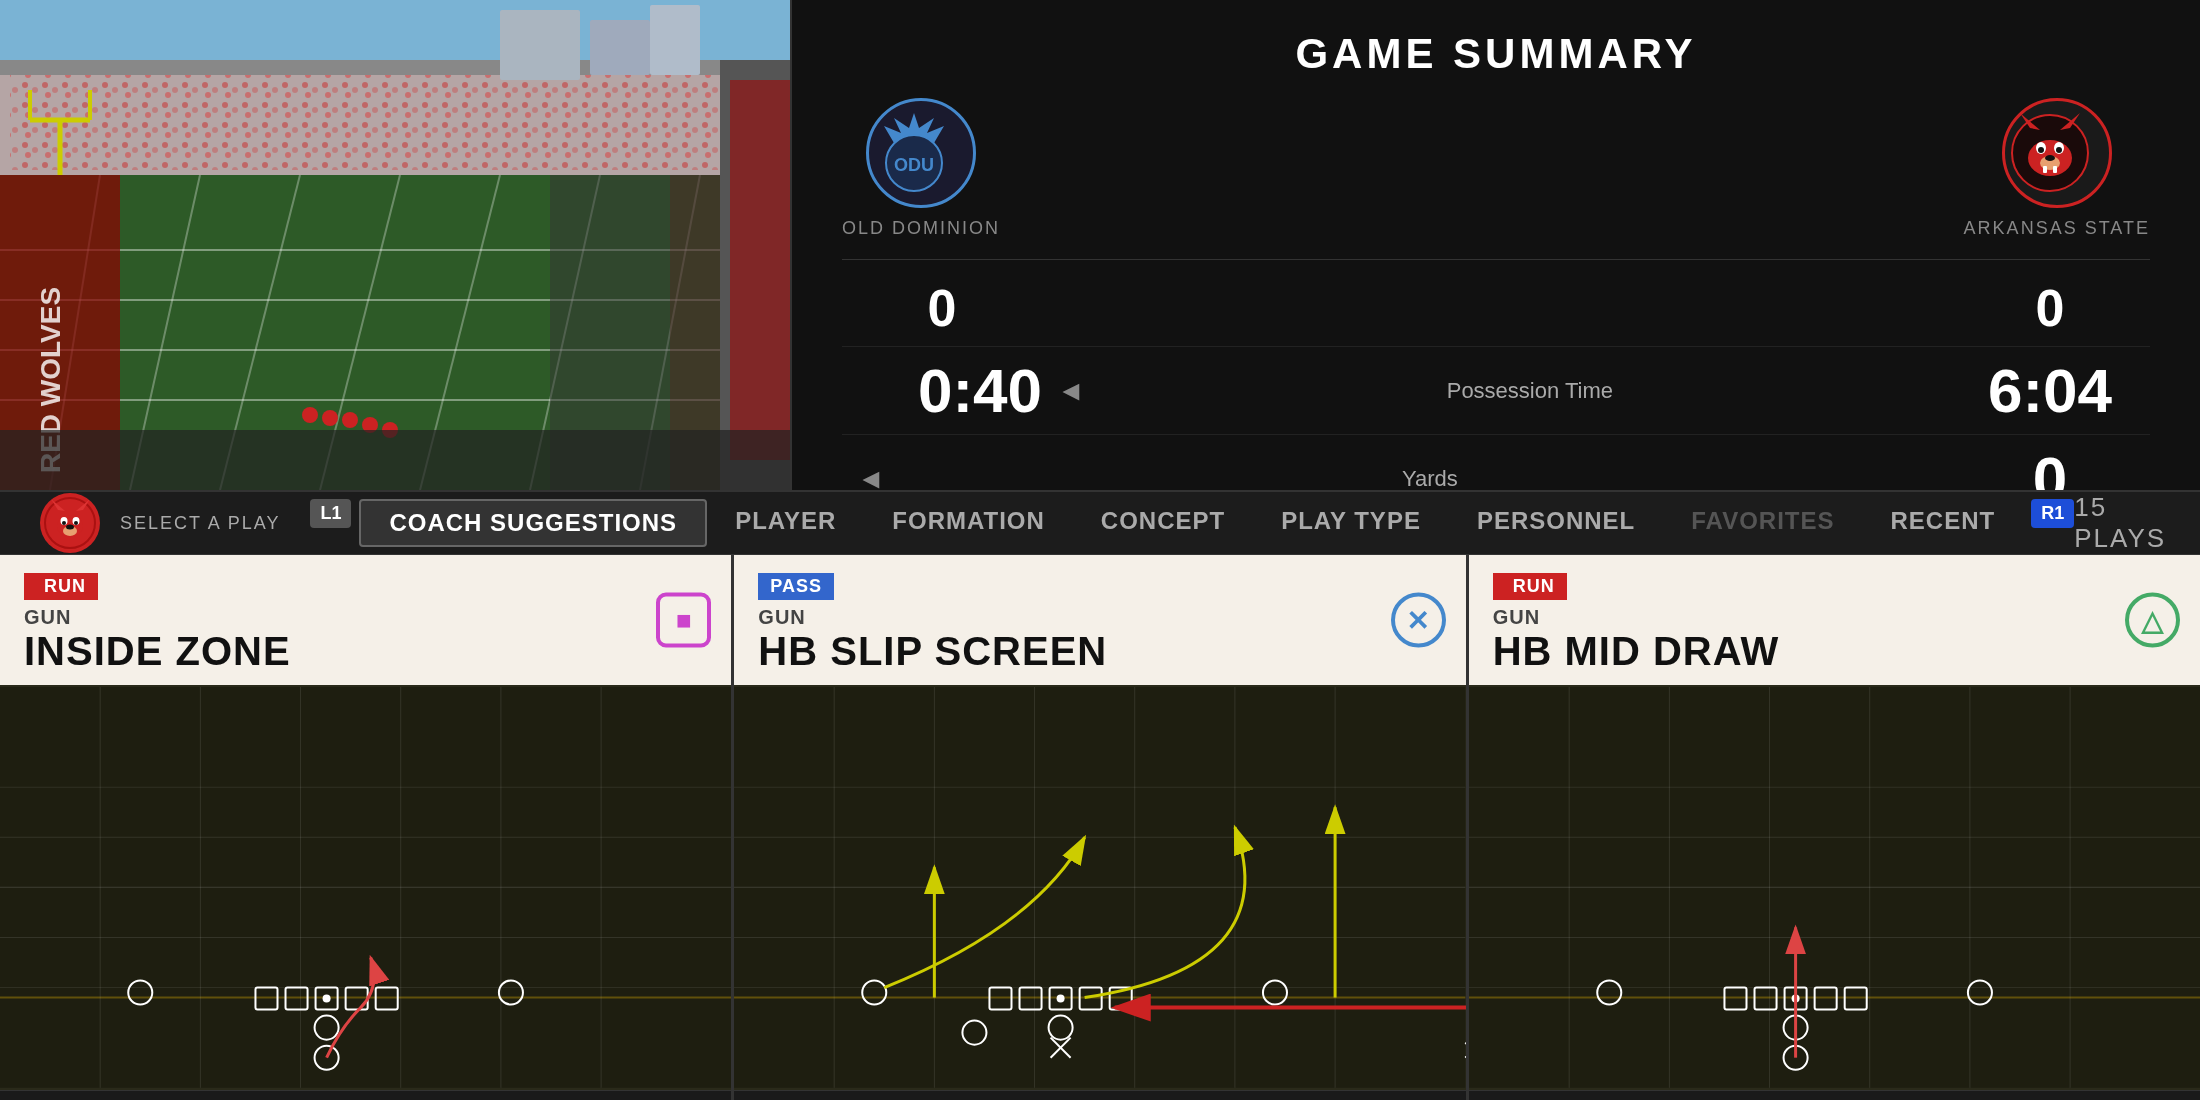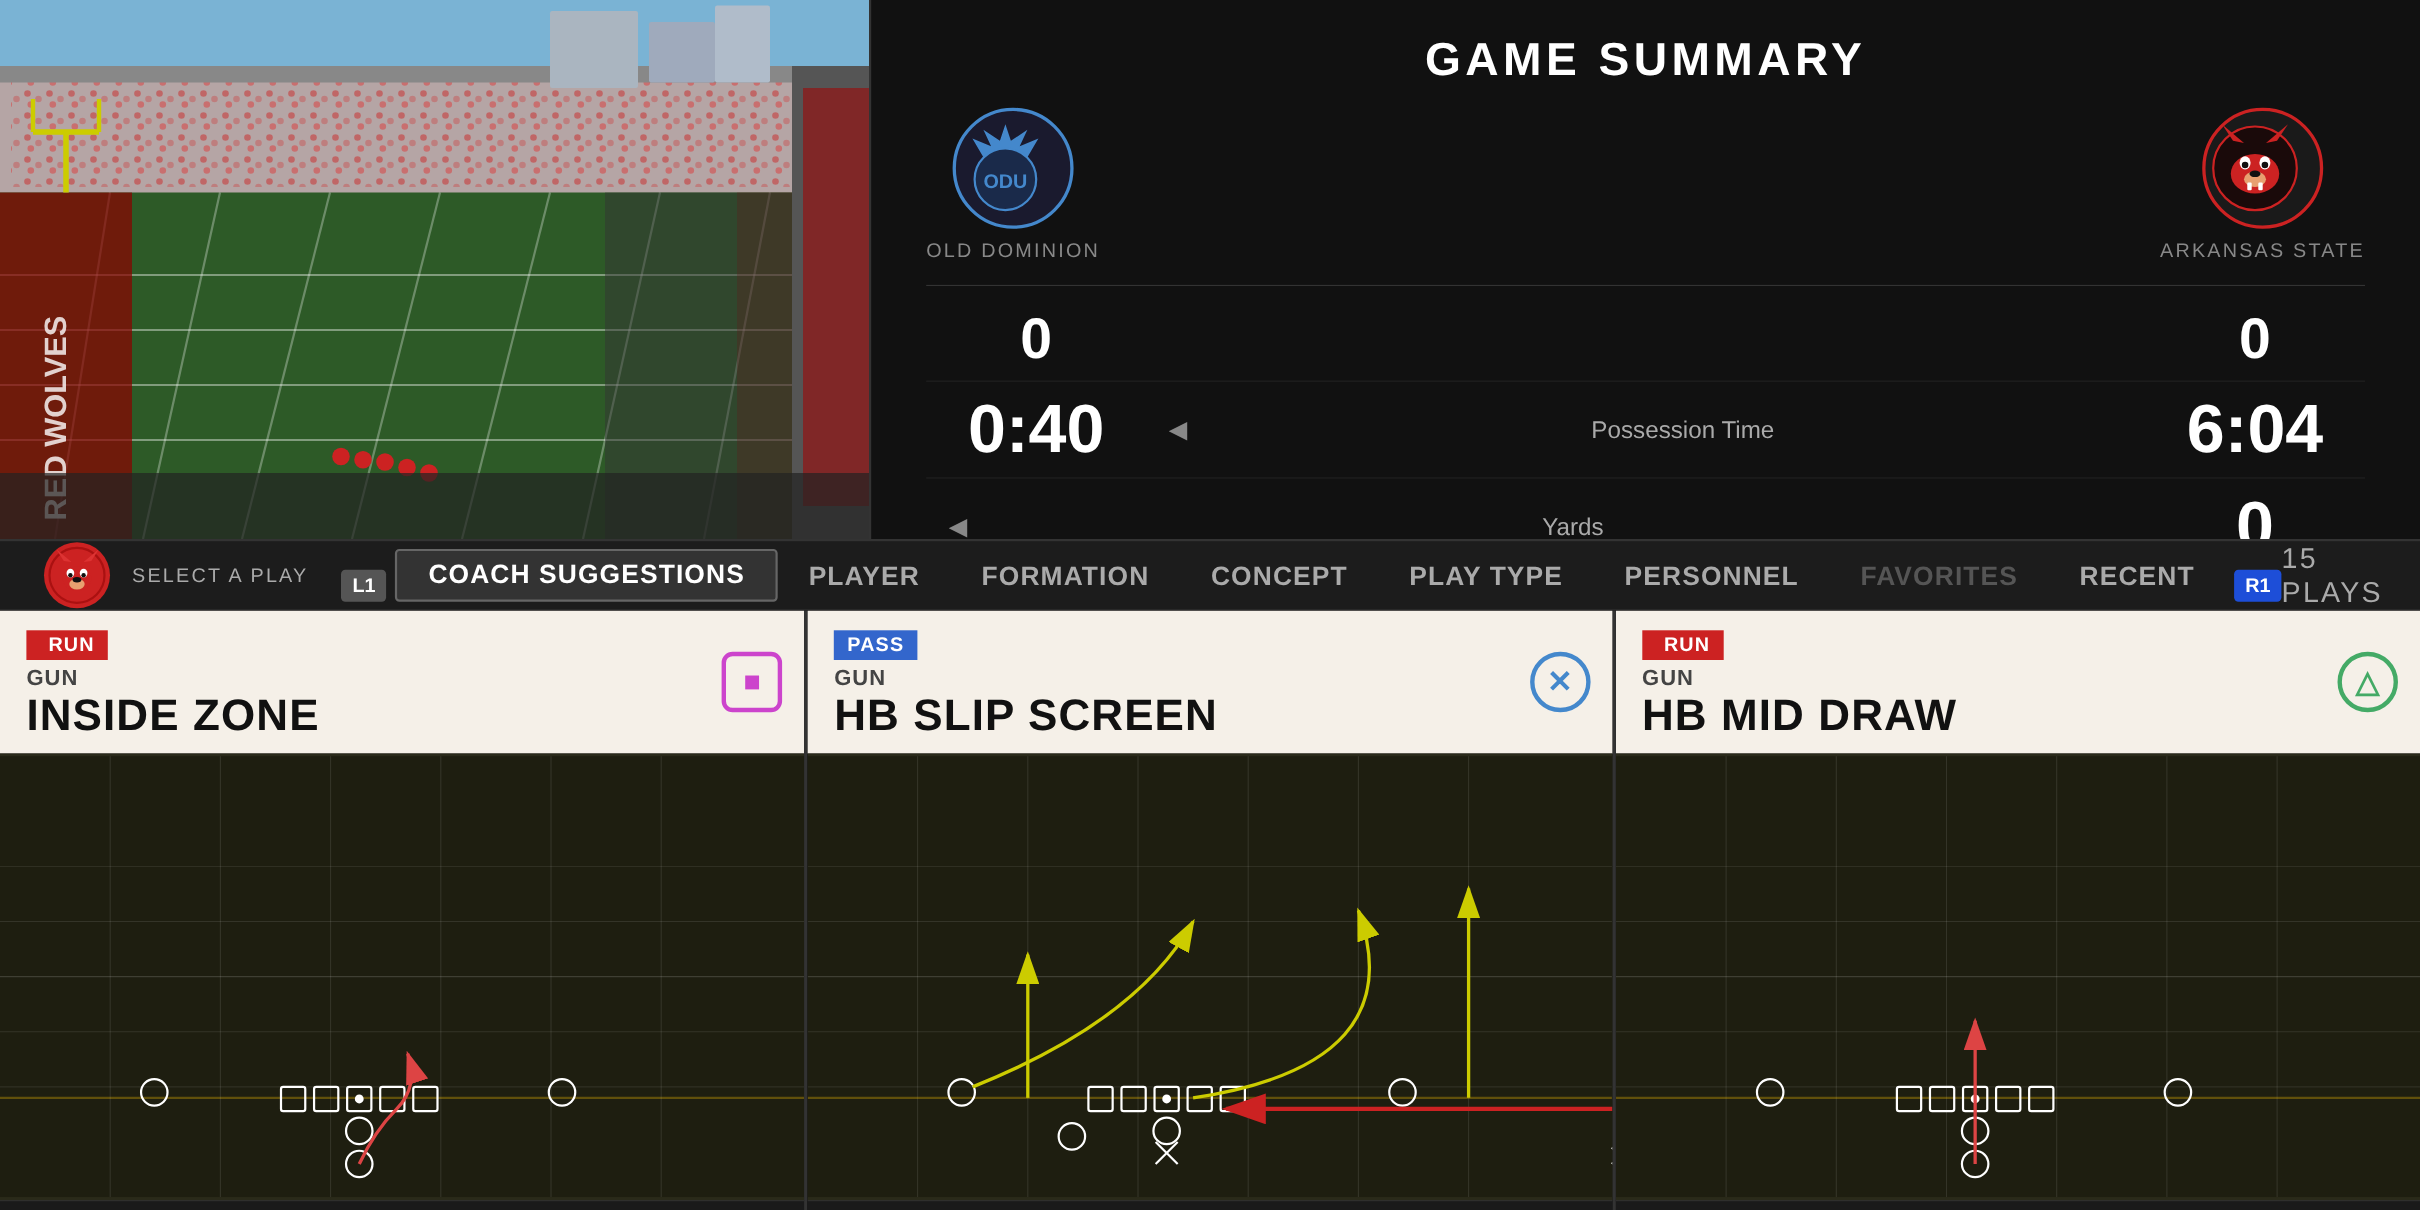--- a/index.html
+++ b/index.html
@@ -119,21 +119,21 @@
     }
 
     .stat-value-left {
       font-size: 52px;
       font-weight: 900;
       color: white;
       width: 200px;
       text-align: center;
     }
 
-    .stat-value-left.large { font-size: 62px; }
+    .stat-value-left.large { font-size: 62px; text-align: right; }
 
     .stat-label-center {
       font-size: 22px;
       color: #aaa;
       text-align: center;
       flex: 1;
     }
 
     .stat-value-right {
       font-size: 52px;
@@ -180,21 +180,21 @@
       font-size: 18px;
       color: #aaa;
       letter-spacing: 2px;
       text-transform: uppercase;
       margin-right: 30px;
       flex-shrink: 0;
     }
 
     .nav-tabs {
       display: flex;
-      align-items: flex-end;
+      align-items: flex-start;
       gap: 0;
       flex: 1;
     }
 
     .tab-button {
       padding: 8px 28px;
       font-size: 24px;
       font-weight: 700;
       color: #aaa;
       cursor: pointer;

